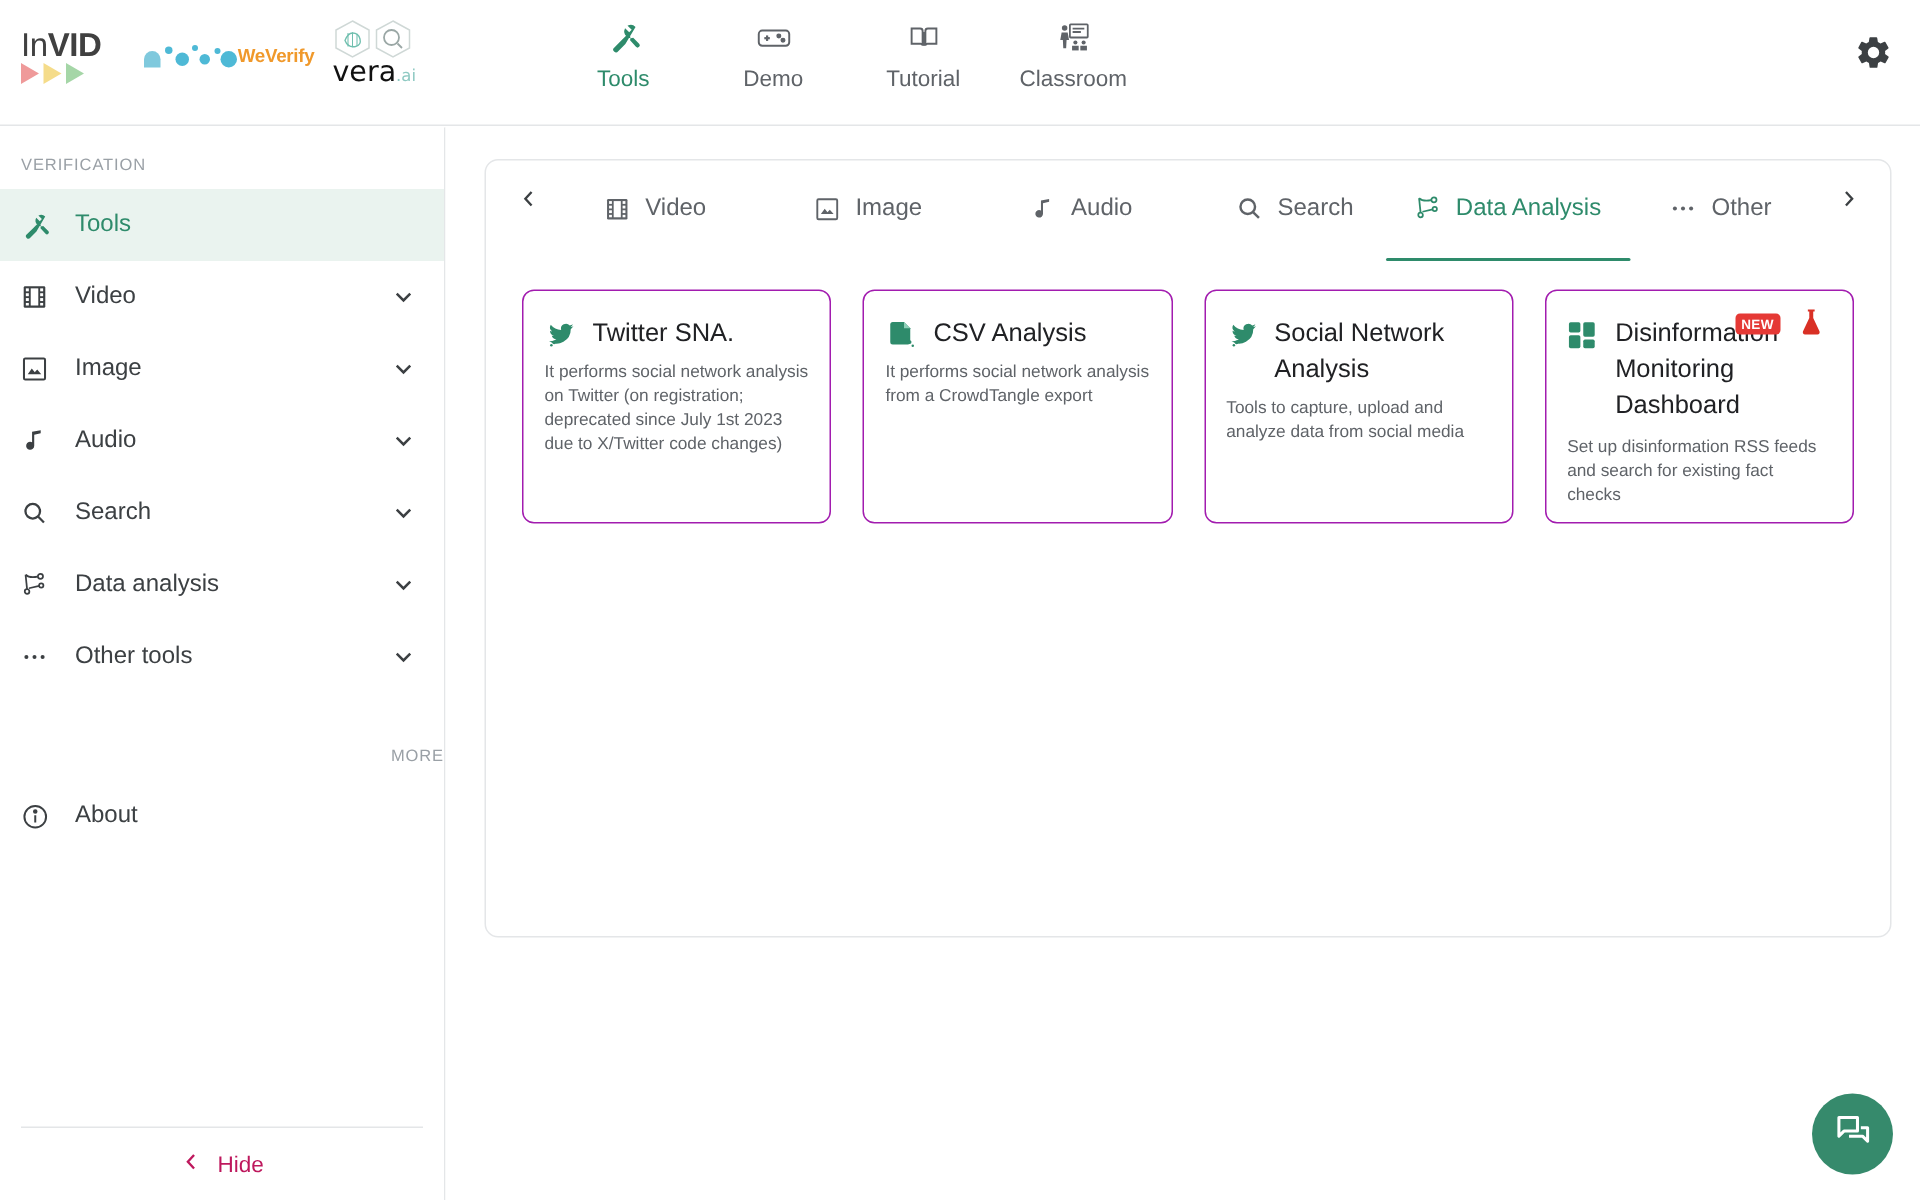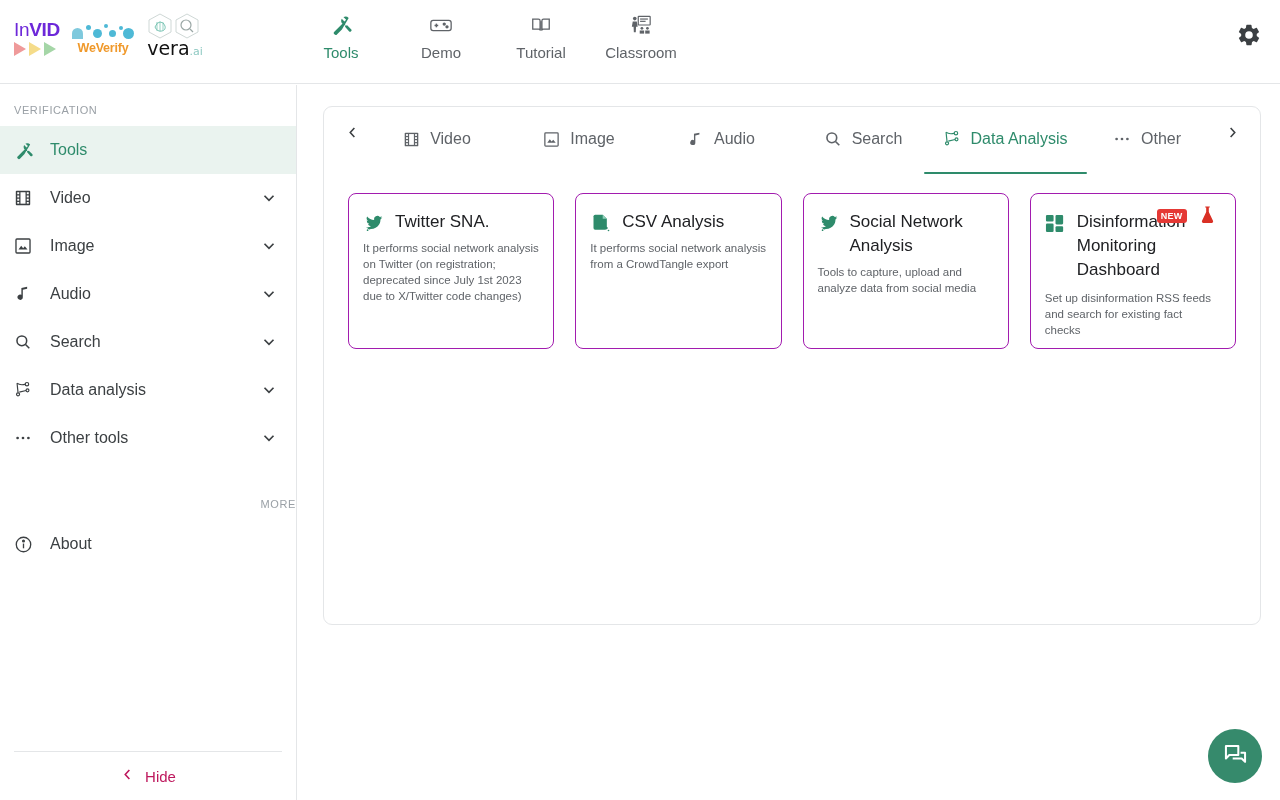--- a/index.html
+++ b/index.html
@@ -13,29 +13,29 @@
   .app { width: 1280px; height: 800px; position: relative; background:#fff; }
 
   
   .header {
     position: absolute; top:0; left:0; width:1280px; height:84px;
     background:#fff; border-bottom:1px solid #e4e6e8;
     display:flex; align-items:flex-start;
   }
   .brand { display:flex; align-items:center; gap:9px; padding:14px 0 0 14px; }
   .logo-invid { display:flex; flex-direction:column; align-items:flex-start; }
-  .logo-invid-text { font-size:19px; font-weight:400; letter-spacing:-0.3px; line-height:20px; color:#6d28d9; }
+  .logo-invid-text { font-size:22px; font-weight:400; letter-spacing:-0.3px; line-height:20px; color:#404040; }
   .logo-invid-text b { font-weight:700; }
   .logo-tri-row { display:flex; gap:3px; margin-top:2px; }
   .tri { width:0;height:0;border-top:7px solid transparent;border-bottom:7px solid transparent; }
   .tri.r { border-left:12px solid #ef9a9a; }
   .tri.y { border-left:12px solid #f5dc8a; }
   .tri.g { border-left:12px solid #a5d6a7; }
 
-  .logo-wev { display:flex; flex-direction:column; align-items:center; margin-left:2px;}
+  .logo-wev { display:flex; flex-direction:row; align-items:center; margin-left:18px;}
   .wev-dots { position:relative; width:64px; height:20px; }
   .wev-dots i { position:absolute; border-radius:50%; background:#4eb9d6; display:block; }
   .wev-text { font-size:12.5px; font-weight:700; color:#f0992b; letter-spacing:-0.2px; line-height:13px; }
 
   .logo-vera { display:flex; flex-direction:column; align-items:center; margin-left:3px; }
   .vera-hexes { display:flex; gap:-2px; height:24px; align-items:center;}
   .vera-text { font-size:19px; color:#111; letter-spacing:0px; line-height:20px; font-family:"DejaVu Sans", sans-serif;}
   .vera-text small { font-size:11px; color:#8ec9c2; }
 
   .topnav { display:flex; align-items:center; gap:0px; margin-left:88px; padding-top:8px;}

